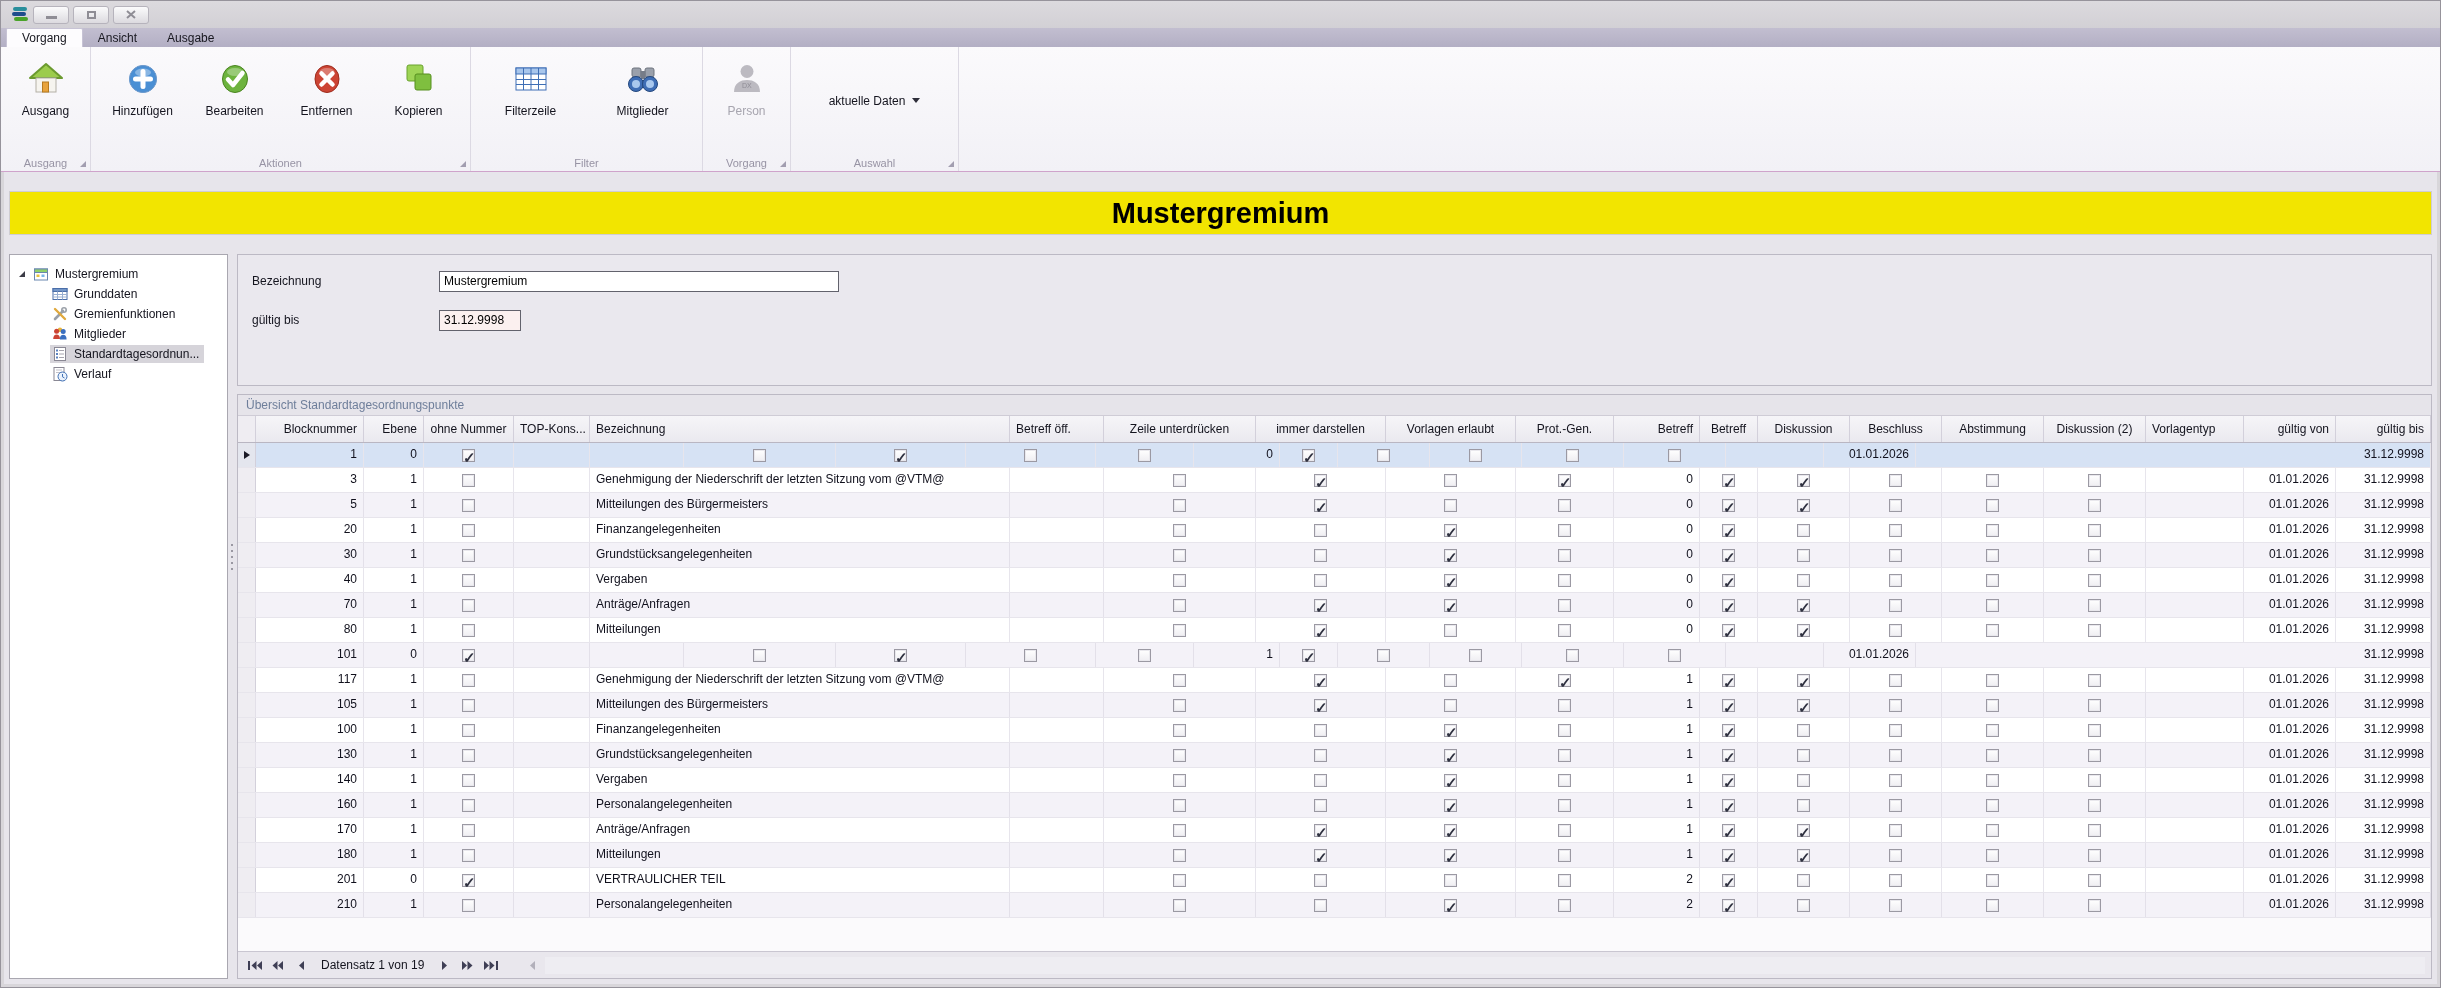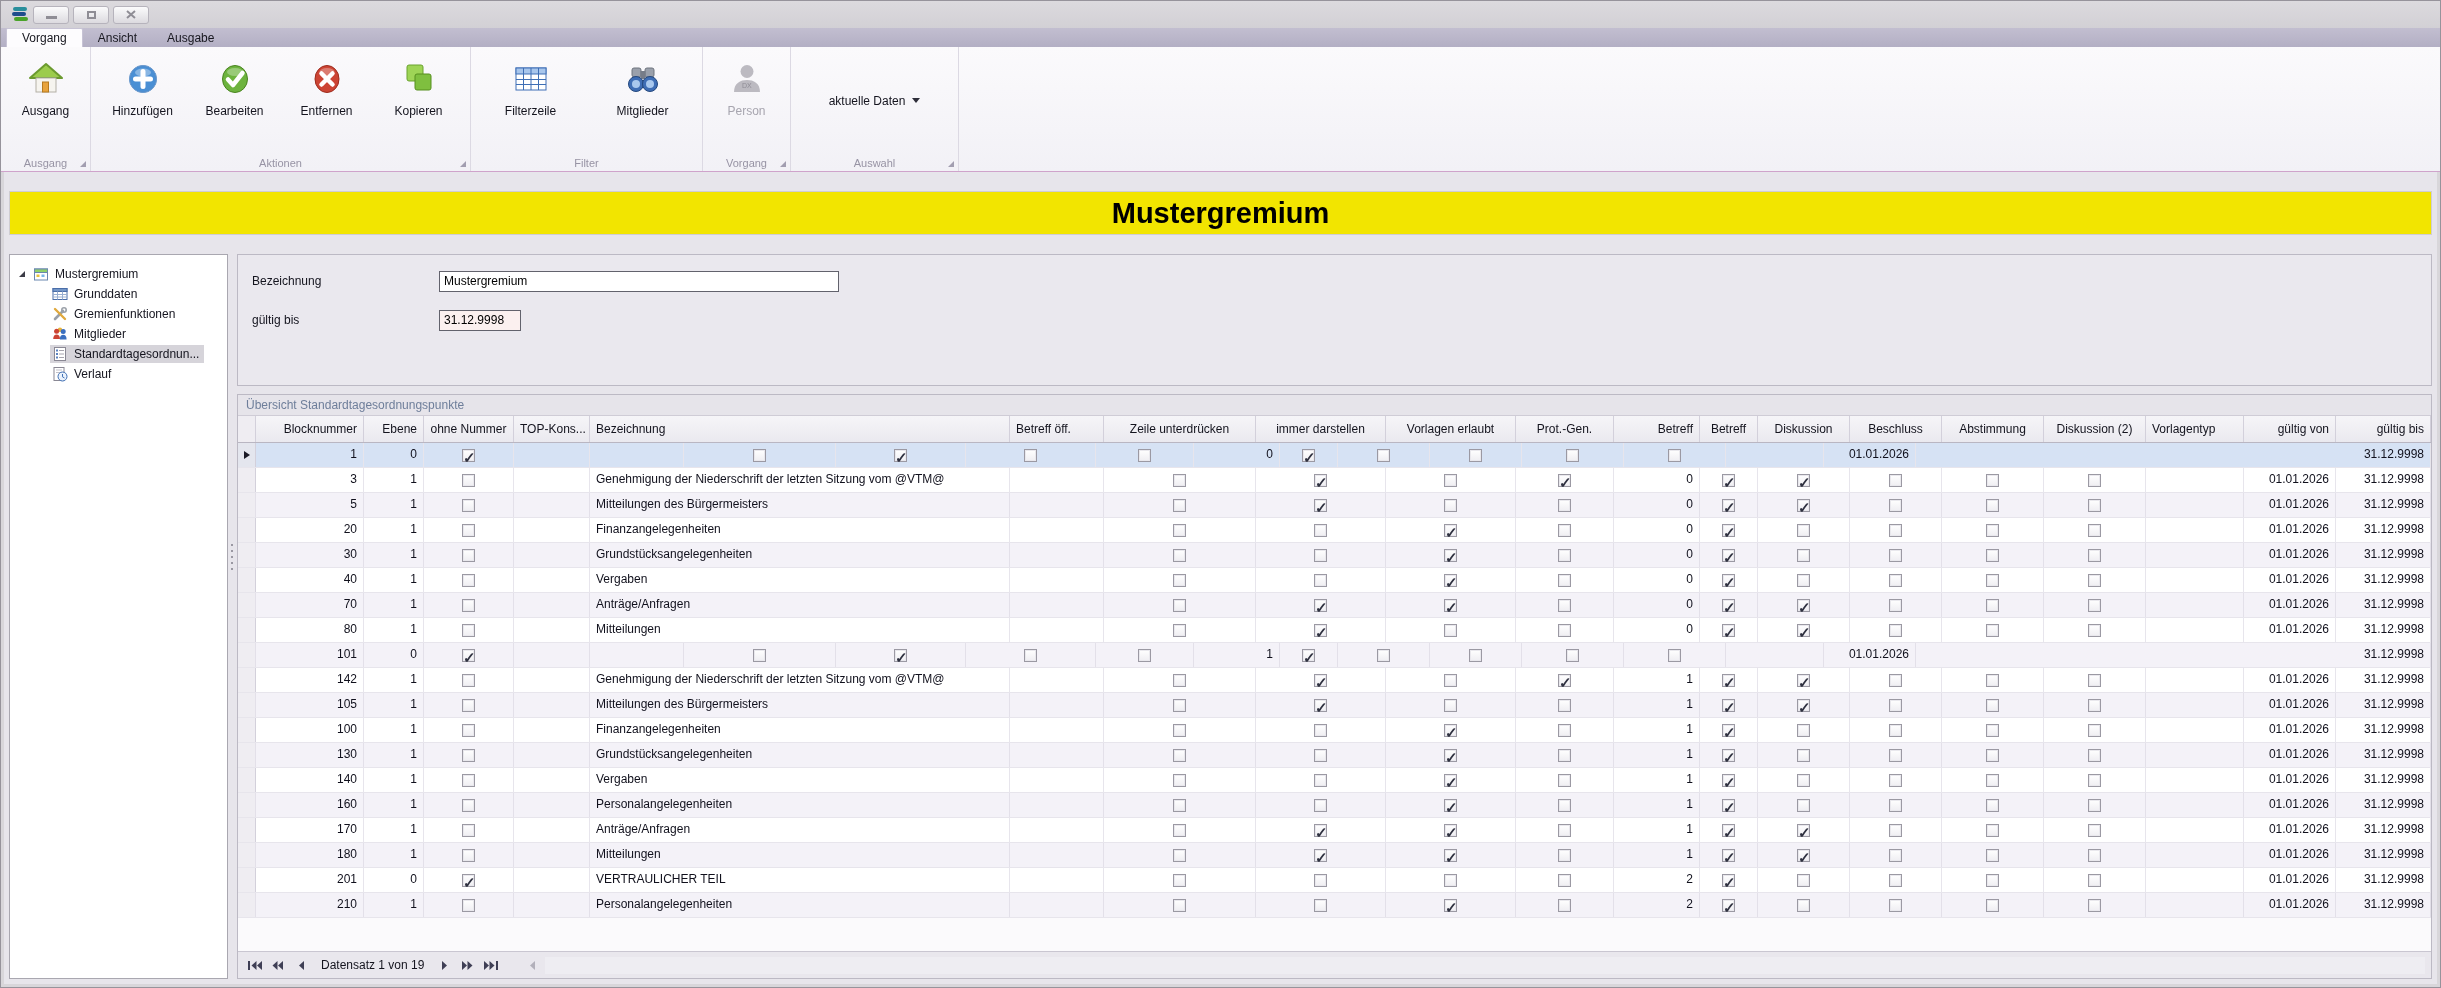--- a/index.html
+++ b/index.html
@@ -751,21 +751,21 @@
                 </div>
                 <div class="cell t-check" style="width: 102px;">
                   <span class="cb"></span>
                 </div>
                 <div class="cell t-text" style="width: 98px;"></div>
                 <div class="cell t-date" style="width: 92px;">01.01.2026</div>
                 <div class="cell t-date" style="width: 88px;">31.12.9998</div>
               </div>
               <div class="grow">
                 <div class="cell t-indicator" style="width: 18px;"></div>
-                <div class="cell t-num" style="width: 108px;">142</div>
+                <div class="cell t-num" style="width: 108px;">117</div>
                 <div class="cell t-num" style="width: 60px;">1</div>
                 <div class="cell t-check" style="width: 90px;">
                   <span class="cb"></span>
                 </div>
                 <div class="cell t-text" style="width: 76px;"></div>
                 <div class="cell t-text" style="width: 420px;">Genehmigung der Niederschrift der letzten Sitzung vom @VTM@</div>
                 <div class="cell t-text" style="width: 94px;"></div>
                 <div class="cell t-check" style="width: 152px;">
                   <span class="cb"></span>
                 </div>

